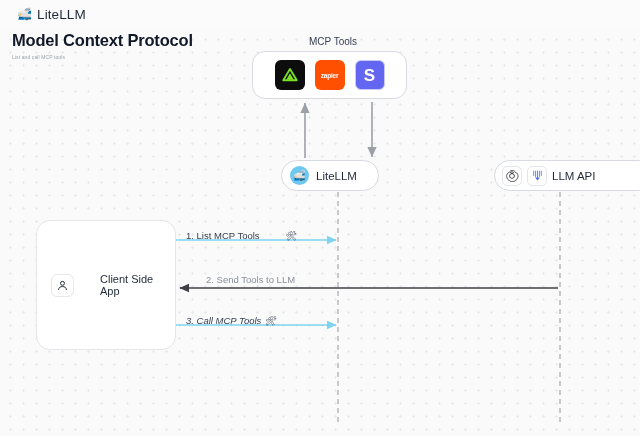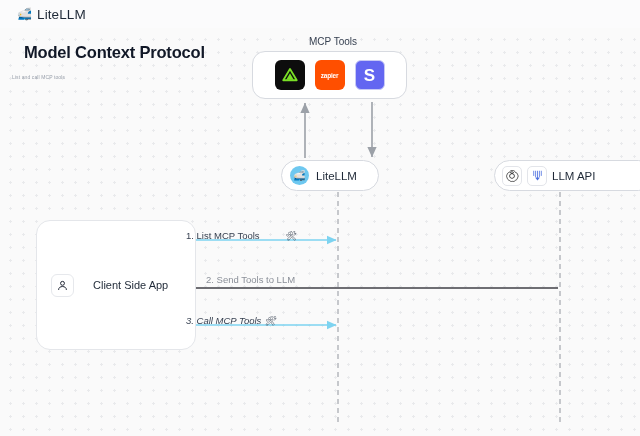--- a/index.html
+++ b/index.html
@@ -49,21 +49,21 @@
     position: absolute;
     left: 12px;
     top: 30px;
     z-index: 6;
   }
   .page-title {
     font-size: 16.5px;
     font-weight: bold;
     color: #111827;
     letter-spacing: -.2px;
-    margin: 12px;
+    margin: 0;
     line-height: 20px;
   }
   .page-sub {
     font-size: 5px;
     color: #9aa1ac;
     margin-top: 4px;
     letter-spacing: .1px;
   }
 
   
@@ -185,26 +185,26 @@
     align-items: center;
     justify-content: center;
     box-sizing: border-box;
     flex: none;
   }
 
   
   .client-box {
     left: 36px;
     top: 220px;
-    width: 160px;
+    width: 140px;
     height: 130px;
     border-radius: 14px;
     border: 1px solid #e4e6ea;
     padding-left: 14px;
-    gap: 19px;
+    gap: 26px;
   }
   .person-tile {
     width: 23px;
     height: 23px;
     border-radius: 6px;
     border: 1px solid #e6e8ec;
     background: #ffffff;
     display: flex;
     align-items: center;
     justify-content: center;

